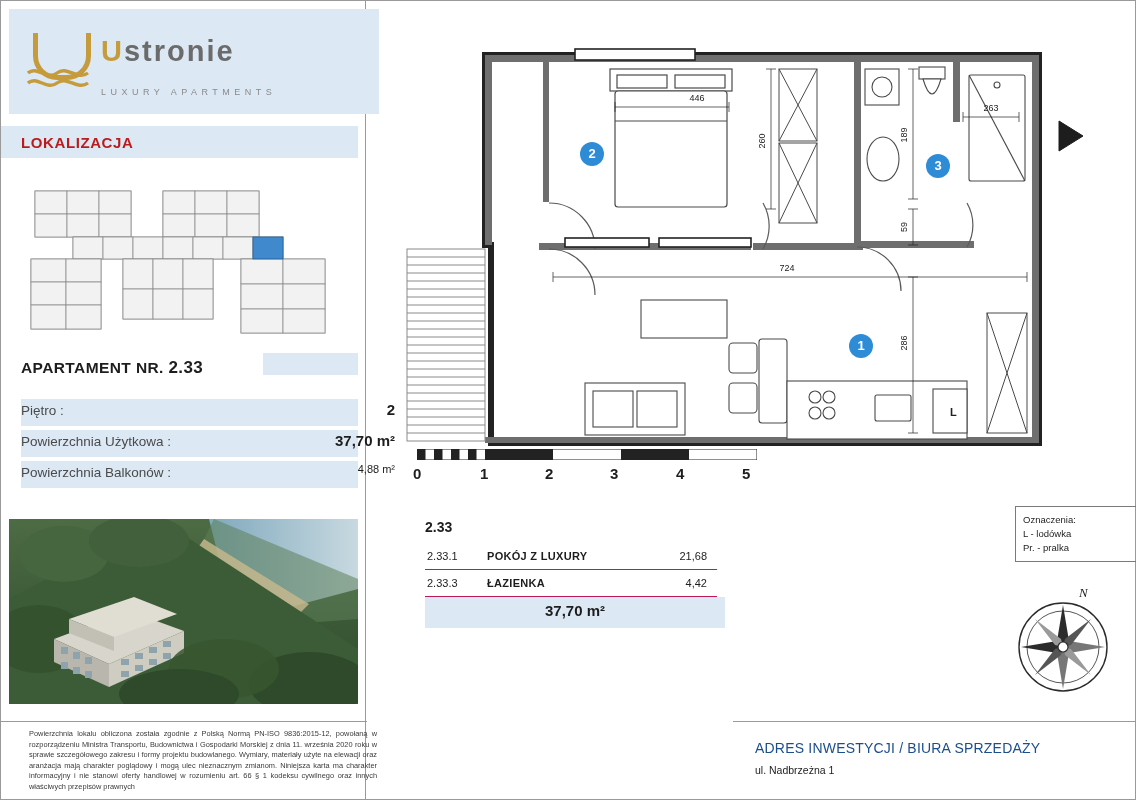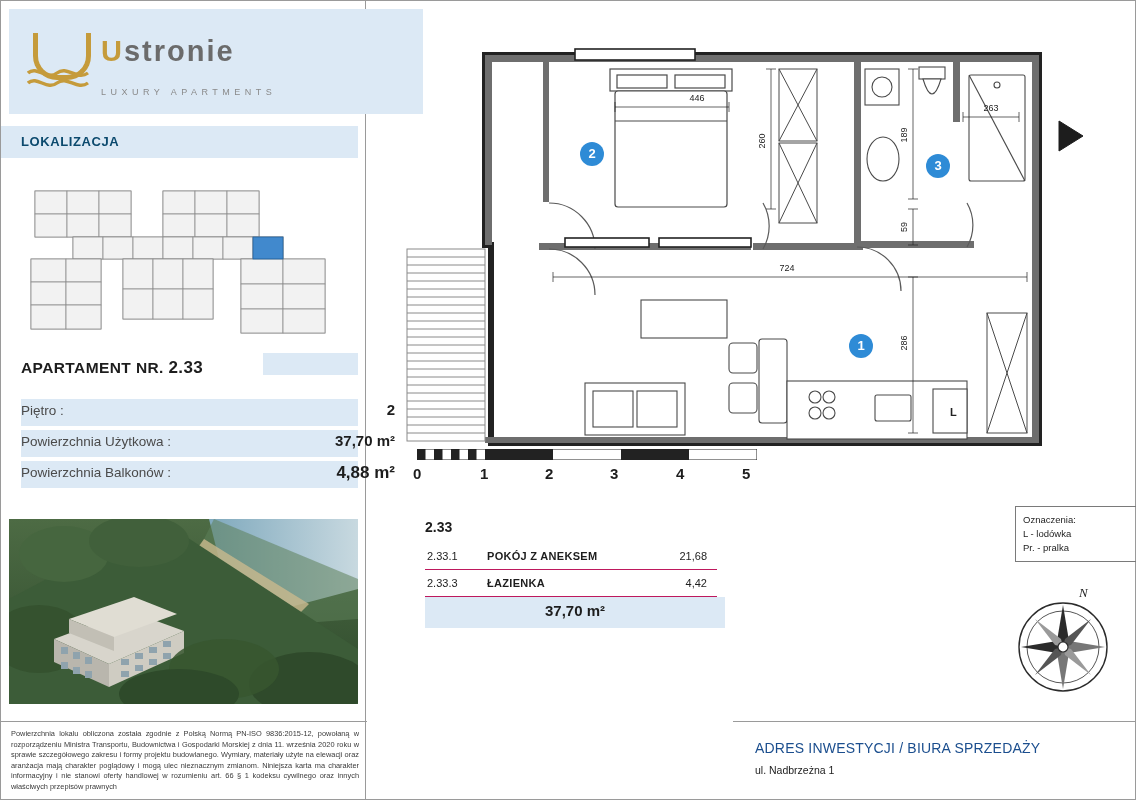--- a/index.html
+++ b/index.html
@@ -8,50 +8,50 @@
     background:#ffffff;
     font-family:"Liberation Sans", sans-serif;
     color:#1d1d1d;
     overflow:hidden;
   }
   .page{position:relative;width:1136px;height:800px;box-sizing:border-box;border:1px solid #9a9a9a;}
 
   
   .left{position:absolute;left:0;top:0;width:365px;height:798px;box-sizing:border-box;border-right:1px solid #9a9a9a;}
 
-  .logo-box{position:absolute;left:8px;top:8px;width:414px;height:105px;background:#dce9f5;}
+  .logo-box{position:absolute;left:8px;top:8px;width:370px;height:105px;background:#dce9f5;}
   .logo-mark{position:absolute;left:18px;top:22px;width:62px;height:62px;}
   .logo-u{
     position:absolute;left:6px;top:2px;width:48px;height:42px;
     border:5px solid #c59b3b;border-top:none;border-radius:0 0 24px 24px;
   }
   .logo-wave{position:absolute;left:0;top:34px;width:62px;height:26px;}
   .logo-text{position:absolute;left:92px;top:26px;}
   .logo-title{font-size:29px;letter-spacing:2px;color:#6b6b6b;font-weight:bold;}
   .logo-title .hl{color:#c59b3b;}
   .logo-sub{font-size:9px;letter-spacing:4.5px;color:#8a8a8a;margin-top:19px;}
 
-  .sect-title{position:absolute;left:20px;top:133px;font-size:13px;font-weight:bold;letter-spacing:.6px;color:#0c4a6e;}
+  .sect-title{position:absolute;left:20px;top:133px;font-size:15px;font-weight:bold;letter-spacing:.6px;color:#b91c1c;}
   .band{position:absolute;background:#dce9f5;}
 
   .keyplan{position:absolute;left:12px;top:170px;width:340px;height:175px;}
 
   .apt-head{position:absolute;left:20px;top:357px;font-size:15.5px;font-weight:bold;letter-spacing:.4px;}
   .apt-head .num{font-size:17px;}
   .apt-bar{position:absolute;left:262px;top:352px;width:95px;height:22px;background:#dce9f5;}
 
   .rows{position:absolute;left:20px;top:398px;width:391px;font-size:13.5px;color:#4a4a4a;}
   .row{position:relative;height:31px;}
   .row .lbl{position:absolute;left:0;top:4px;}
   .row .val{position:absolute;right:17px;top:2px;font-size:15px;color:#1d1d1d;font-weight:bold;}
-  .row .val.small{font-size:17px;font-weight:bold;}
+  .row .val.small{font-size:11px;font-weight:normal;}
   .row-band{position:absolute;left:0;top:0;width:337px;height:27px;background:#dce9f5;}
 
   .render{position:absolute;left:8px;top:518px;width:349px;height:185px;overflow:hidden;background:#3f5a3a;}
-  .disclaimer{position:absolute;left:10px;top:728px;width:348px;font-size:7.4px;line-height:10.6px;color:#3a3a3a;text-align:justify;}
+  .disclaimer{position:absolute;left:28px;top:728px;width:348px;font-size:7.4px;line-height:10.6px;color:#3a3a3a;text-align:justify;}
 
   
   .right{position:absolute;left:366px;top:0;width:769px;height:798px;}
 
   .plan{position:absolute;left:0;top:12px;width:910px;height:500px;}
 
   .scalebar{position:absolute;left:50px;top:448px;width:360px;height:40px;}
   .sb-ticks{position:absolute;left:0;top:0;width:340px;height:11px;}
   .sb-lbl{position:absolute;top:16px;font-size:15px;font-weight:bold;}
 
@@ -400,21 +400,21 @@
       <span class="sb-lbl" style="left:259px;">4</span>
       <span class="sb-lbl" style="left:325px;">5</span>
     </div>
 
     <div class="table">
       <div class="tbl-title">2.33</div>
       <table>
         <tbody>
             <tr>
           <td class="no">2.33.1</td>
-          <td class="nm">POKÓJ Z ANEKSEM</td>
+          <td class="nm">POKÓJ Z LUXURY</td>
           <td class="ar">21,68</td>
         </tr>
         <tr>
           <td class="no">2.33.3</td>
           <td class="nm">ŁAZIENKA</td>
           <td class="ar">4,42</td>
         </tr>
       </tbody>
         </table>
       <div class="total">37,70 m²</div>

